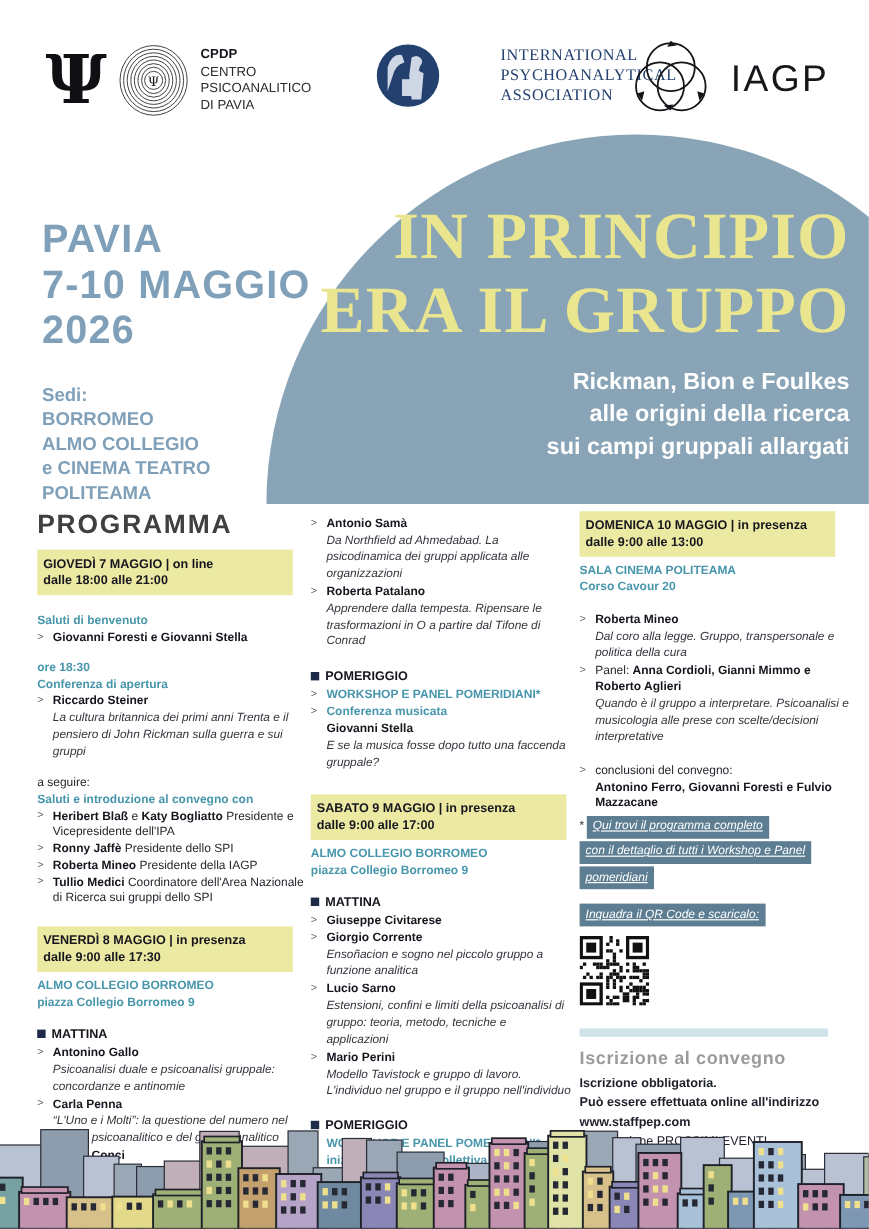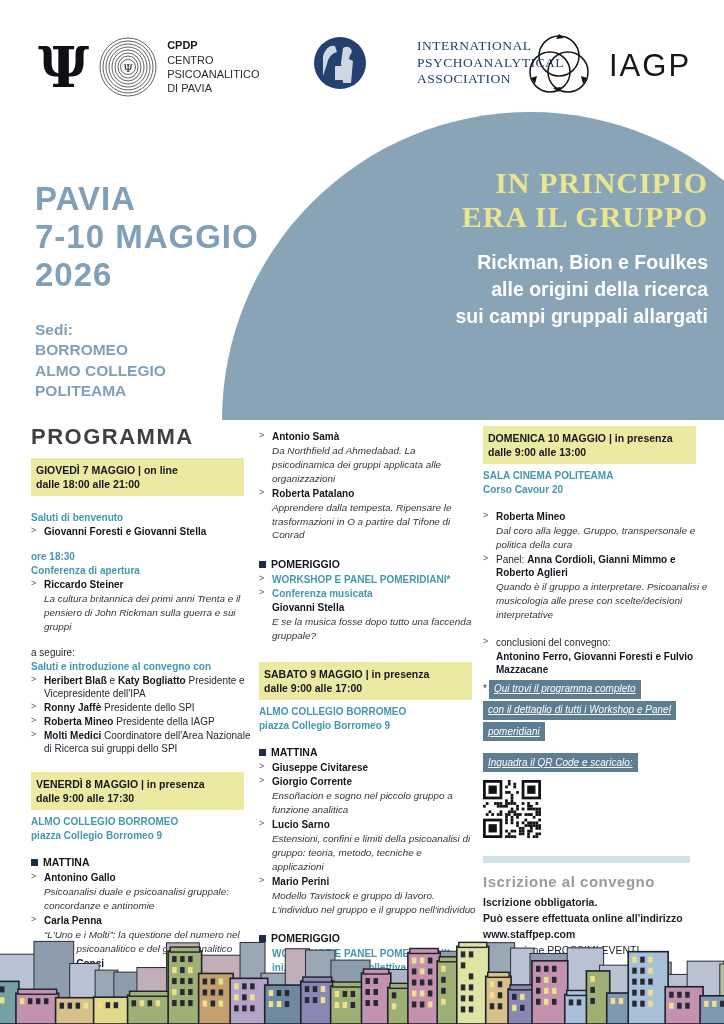--- a/index.html
+++ b/index.html
@@ -15,21 +15,21 @@
   .cpdp-text{font-size:11px;color:#2a2a30;line-height:1.3;}
   .cpdp-text .acr{font-weight:bold;color:#15151c;}
   .ipa{position:absolute;left:313px;top:6px;display:flex;align-items:center;gap:10px;}
   .ipa-text{font-family:"Liberation Serif",serif;font-size:13.5px;letter-spacing:.5px;color:#23406f;line-height:1.25;margin-left:40px;}
   .iagp{position:absolute;left:523px;top:0px;display:flex;align-items:center;gap:14px;}
   .iagp-label{font-size:31px;letter-spacing:2px;color:#17171b;font-weight:500;}
   
   .dome{position:absolute;left:222px;top:112px;width:616px;height:308px;
     background:#88a4b6;border-radius:308px 308px 0 0;}
   .hero-text{position:absolute;right:16px;top:166px;text-align:right;z-index:3;}
-  .hero-title{font-family:"Liberation Serif",serif;font-weight:bold;font-size:30px;
+  .hero-title{font-family:"Liberation Serif",serif;font-weight:bold;font-size:55px;
     line-height:1.13;color:#e9e68f;letter-spacing:1px;}
   .hero-sub{margin-top:15px;font-size:19.5px;font-weight:bold;color:#ffffff;line-height:1.38;}
   
   .event{position:absolute;left:35px;top:180px;color:#7fa0b8;z-index:3;}
   .event .big{font-size:33px;font-weight:bold;letter-spacing:1px;line-height:1.15;}
   .event .sedi{margin-top:26px;font-size:15.5px;font-weight:bold;line-height:1.32;}
   
   .prog-heading{font-size:22px;font-weight:bold;letter-spacing:1.5px;color:#404040;margin:0 0 8px 0;}
   .col{position:absolute;font-size:10px;color:#1d1f29;}
   #col1{left:31px;top:424px;width:223px;}
@@ -136,20 +136,21 @@
   <div class="event">
     <div class="big">
       <div>PAVIA</div>
       <div>7-10 MAGGIO</div>
       <div>2026</div>
     </div>
     <div class="sedi">
       <div>Sedi:</div>
       <div>BORROMEO</div>
       <div>ALMO COLLEGIO</div>
+      <div>e CINEMA TEATRO</div>
       <div>POLITEAMA</div>
     </div>
   </div>
 
   <div class="col" id="col1">
     <div class="prog-heading">PROGRAMMA</div>
     <div>
         <div class="bar">
           <div class="l">GIOVEDÌ 7 MAGGIO | on line</div>
           <div class="l">dalle 18:00 alle 21:00</div>
@@ -161,21 +162,21 @@
         <div class="row"><span class="p-t">ore 18:30</span></div>
         <div class="row"><span class="p-t">Conferenza di apertura</span></div>
         <div class="row mk"><span class="arr">&gt;</span><span class="p-b">Riccardo Steiner</span></div>
         <div class="row ind"><span class="p-i">La cultura britannica dei primi anni Trenta e il pensiero di John Rickman sulla guerra e sui gruppi</span></div>
         <div style="height: 10px;"></div>
         <div class="row"><span class="p-r">a seguire:</span></div>
         <div class="row"><span class="p-t">Saluti e introduzione al convegno con</span></div>
         <div class="row mk"><span class="arr">&gt;</span><span class="p-b">Heribert Blaß</span><span class="p-r"> e </span><span class="p-b">Katy Bogliatto</span><span class="p-r"> Presidente e Vicepresidente dell'IPA</span></div>
         <div class="row mk"><span class="arr">&gt;</span><span class="p-b">Ronny Jaffè</span><span class="p-r"> Presidente dello SPI</span></div>
         <div class="row mk"><span class="arr">&gt;</span><span class="p-b">Roberta Mineo</span><span class="p-r"> Presidente della IAGP</span></div>
-        <div class="row mk"><span class="arr">&gt;</span><span class="p-b">Molti Medici</span><span class="p-r"> Coordinatore dell'Area Nazionale di Ricerca sui gruppi dello SPI</span></div>
+        <div class="row mk"><span class="arr">&gt;</span><span class="p-b">Tullio Medici</span><span class="p-r"> Coordinatore dell'Area Nazionale di Ricerca sui gruppi dello SPI</span></div>
         <div style="height: 16px;"></div>
         <div class="bar">
           <div class="l">VENERDÌ 8 MAGGIO | in presenza</div>
           <div class="l">dalle 9:00 alle 17:30</div>
         </div>
         <div class="row"><span class="p-t">ALMO COLLEGIO BORROMEO</span></div>
         <div class="row"><span class="p-t">piazza Collegio Borromeo 9</span></div>
         <div style="height: 10px;"></div>
         <div class="part"><span class="sq"></span>MATTINA</div>
         <div class="row mk"><span class="arr">&gt;</span><span class="p-b">Antonino Gallo</span></div>

